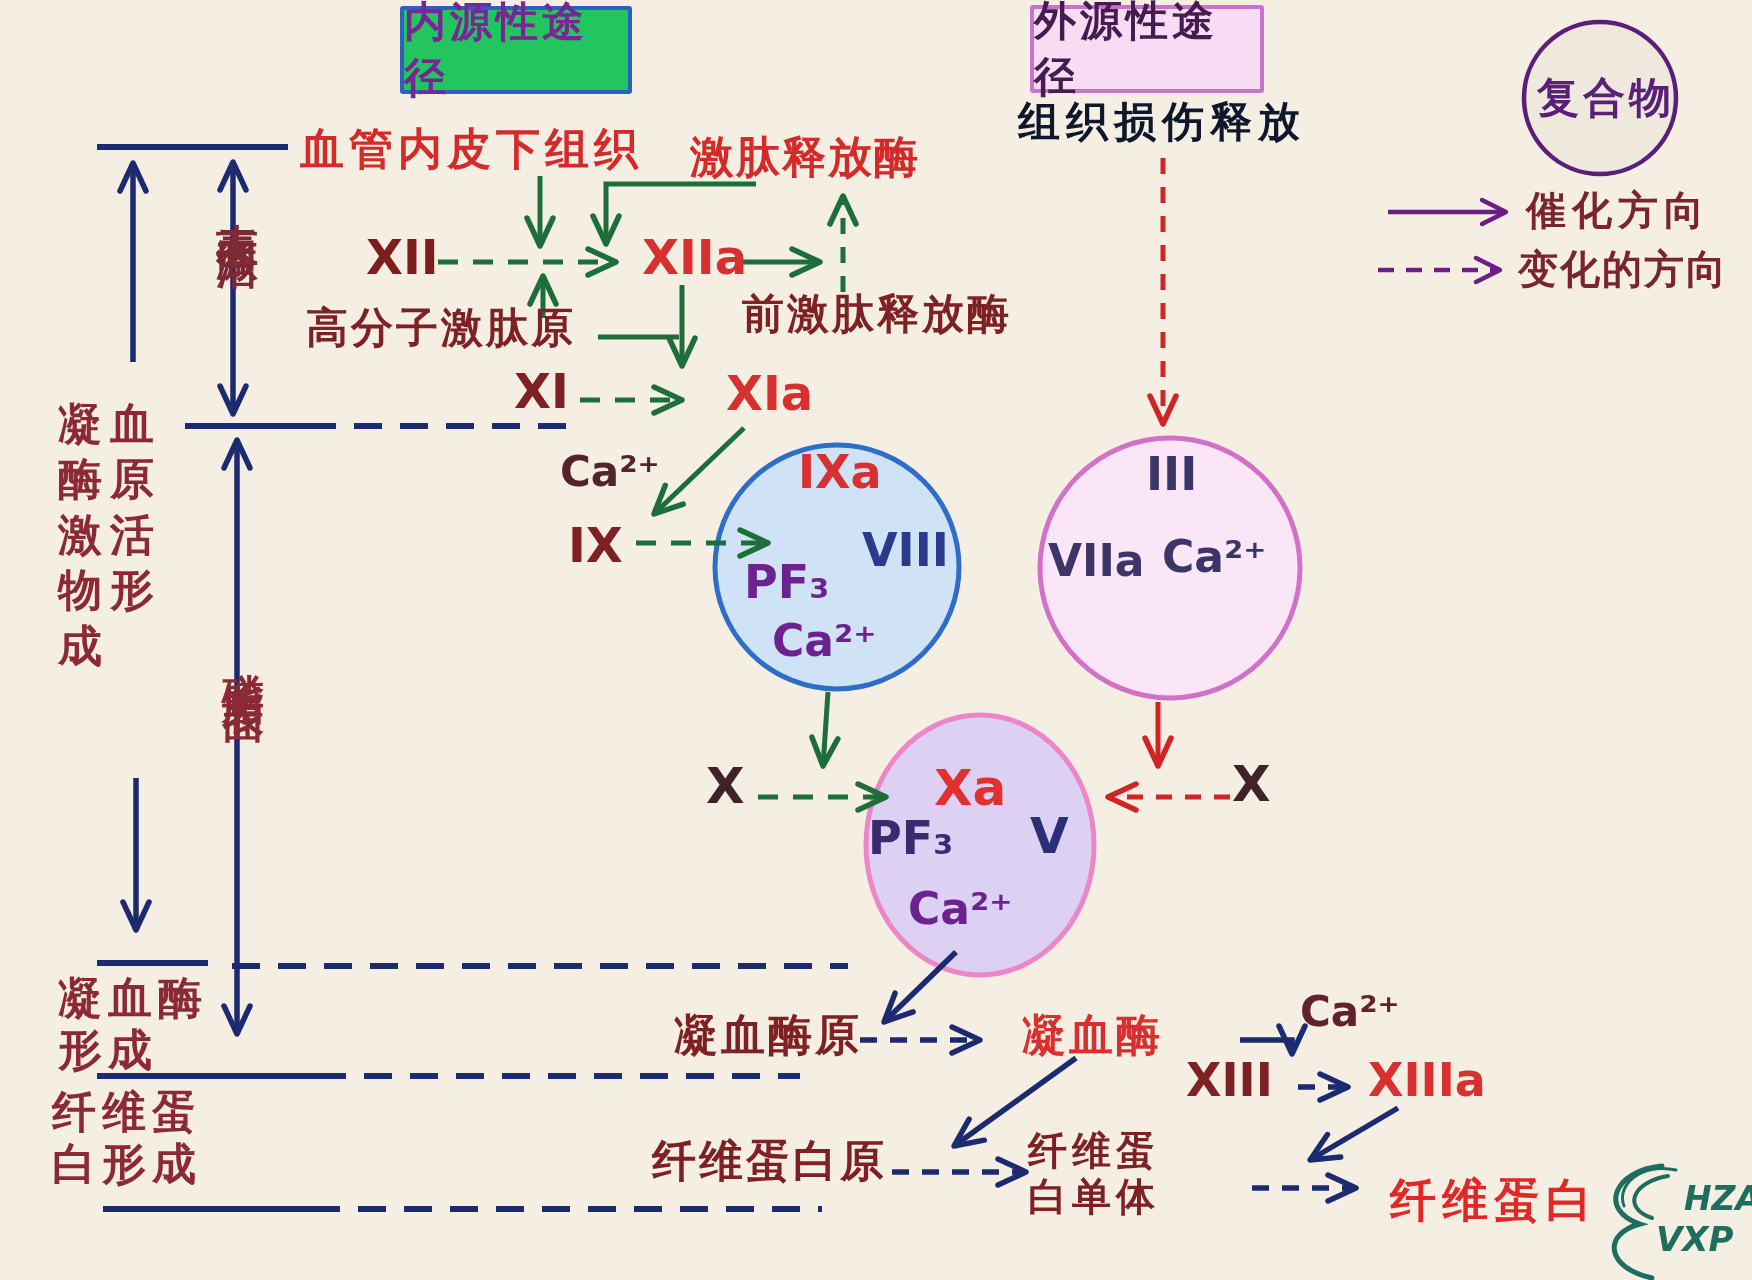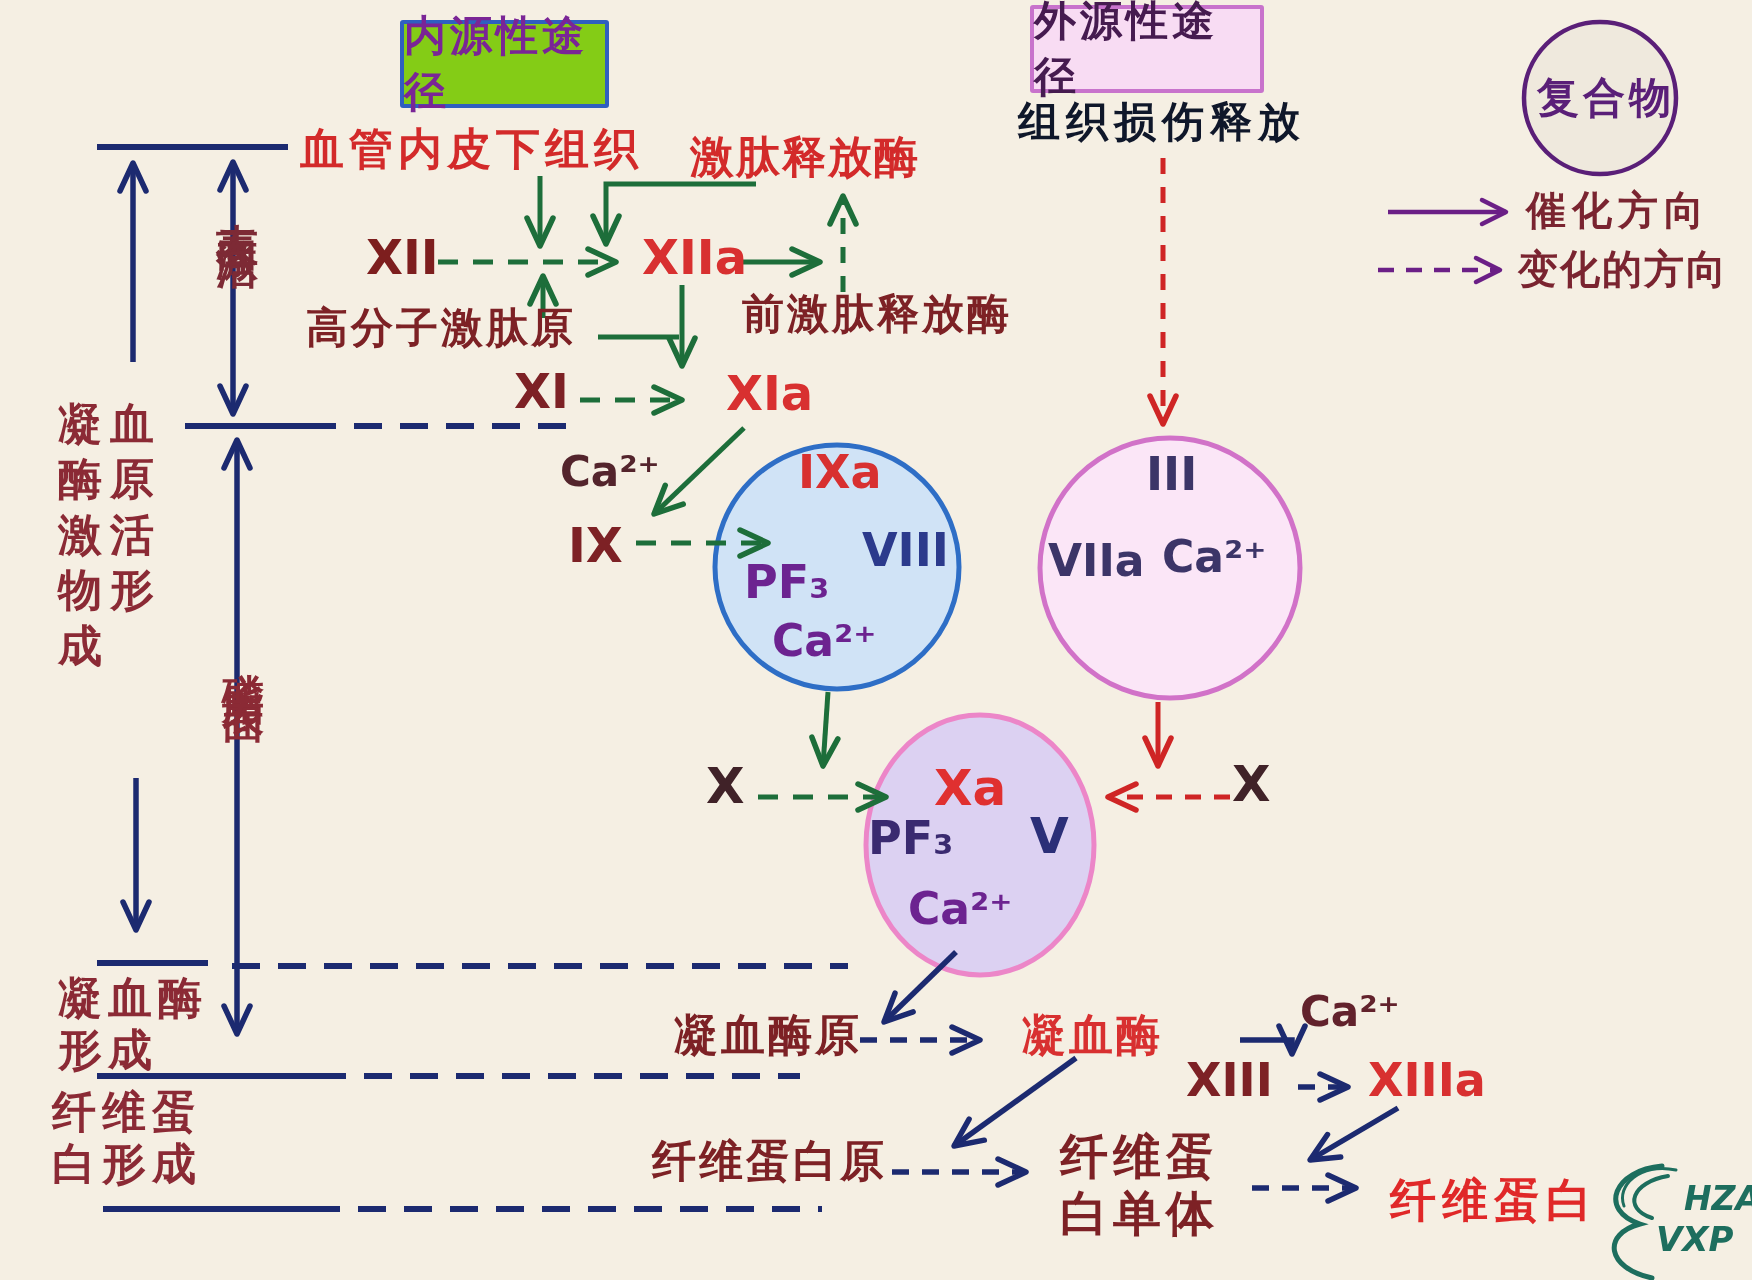--- a/index.html
+++ b/index.html
@@ -98,21 +98,21 @@
       <line x1="1378" y1="270" x2="1500" y2="270" stroke-dasharray="16 12" marker-end="url(#mk-p)"></line>
     </g>
 
     <g stroke="#1d6e5e" fill="none" stroke-linecap="round">
       <path d="M 1662,1166 C 1614,1170 1598,1210 1640,1224 C 1602,1234 1606,1268 1652,1278" stroke-width="5"></path>
       <path d="M 1668,1176 C 1632,1182 1622,1208 1652,1218" stroke-width="4"></path>
       <path d="M 1676,1170 C 1640,1162 1616,1186 1624,1206" stroke-width="3"></path>
     </g>
   </svg>
 
-  <div class="pathway-box" style="left:400px;top:6px;width:209px;height:88px;background:#84cc16;border:4px solid #2f5fc0;margin-top:14px;">
+  <div class="pathway-box" style="left:400px;top:6px;width:232px;height:88px;background:#22c55e;border:4px solid #2f5fc0;">
     <span class="box-label" style="color:#7a2596;">内源性途径</span>
   </div>
   <div class="pathway-box" style="left:1030px;top:5px;width:234px;height:88px;background:#f8dcf3;border:4px solid #c873cc;">
     <span class="box-label" style="color:#461b50;">外源性途径</span>
   </div>
 
   <div class="t" style="left:1537px;top:76px;font-size:42px;color:#5a1f78;letter-spacing:4px;">复合物</div>
   <div class="t" style="left:1526px;top:189px;font-size:40px;color:#7a2430;letter-spacing:6px;text-align:right;">催化方向</div>
   <div class="t" style="left:1518px;top:248px;font-size:40px;color:#7a2430;letter-spacing:2px;">变化的方向</div>
 
@@ -149,19 +149,19 @@
   <div class="t" style="left:868px;top:814px;font-size:46px;color:#3a2a70;">PF₃</div>
   <div class="t" style="left:908px;top:886px;font-size:44px;color:#6c2390;">Ca²⁺</div>
   <div class="t" style="left:1232px;top:758px;font-size:50px;color:#402228;">X</div>
 
   <div class="t" style="left:674px;top:1012px;font-size:44px;color:#7d2125;letter-spacing:3px;">凝血酶原</div>
   <div class="t" style="left:1022px;top:1012px;font-size:44px;color:#d83030;letter-spacing:3px;text-align:right;">凝血酶</div>
   <div class="t" style="left:1300px;top:990px;font-size:42px;color:#62222c;">Ca²⁺</div>
   <div class="t" style="left:1186px;top:1056px;font-size:46px;color:#7d2125;">XIII</div>
   <div class="t" style="left:1368px;top:1056px;font-size:46px;color:#d83030;">XIIIa</div>
   <div class="t" style="left:652px;top:1138px;font-size:44px;color:#7d2125;letter-spacing:3px;">纤维蛋白原</div>
-  <div class="wrapt" style="left:1060px;top:1128px;width:160px;font-size:48px;color:#7d2125;letter-spacing:5px;line-height:1.18;">纤维蛋白单体</div>
+  <div class="wrapt" style="left:1028px;top:1128px;width:160px;font-size:39px;color:#7d2125;letter-spacing:5px;line-height:1.18;">纤维蛋白单体</div>
   <div class="t" style="left:1390px;top:1176px;font-size:46px;color:#e02828;letter-spacing:6px;">纤维蛋白</div>
 
   <div class="t" style="left:1684px;top:1182px;font-size:33px;color:#1d6e5e;font-style:italic;">HZAU</div>
   <div class="t" style="left:1656px;top:1222px;font-size:34px;color:#1d6e5e;font-style:italic;">VXP</div>
 
 </div>
 
 </body></html>

